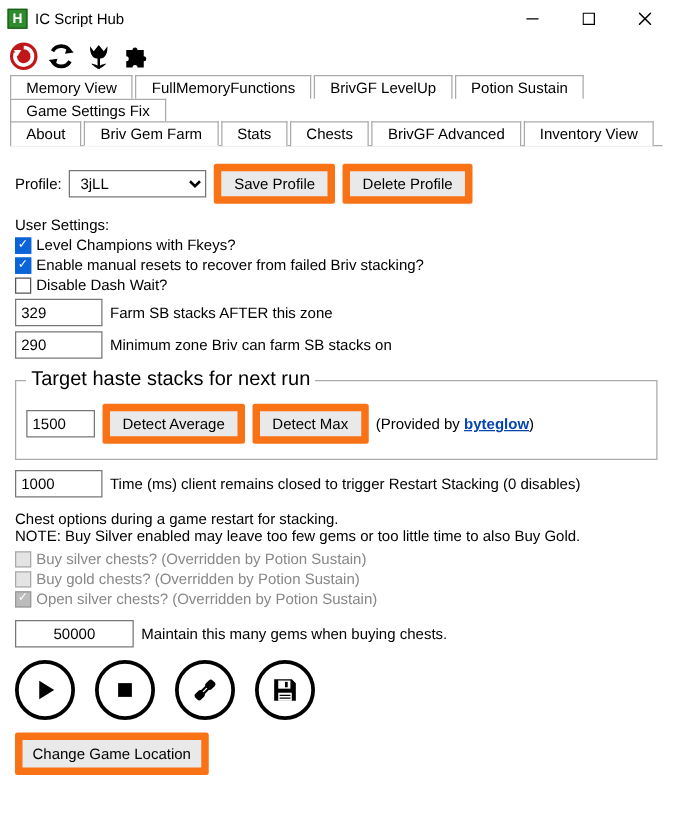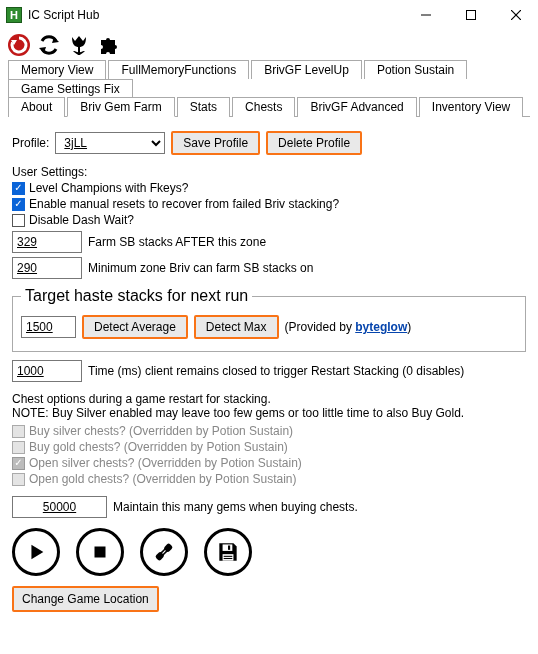--- a/index.html
+++ b/index.html
@@ -81,28 +81,27 @@
   }
   .row { display: flex; align-items: center; gap: 6px; margin: 4px 0; }
   .row label { white-space: nowrap; }
   select, input[type="text"] {
     border: 1px solid #777;
     height: 22px;
     padding: 1px 4px;
     font-family: inherit;
     font-size: 12px;
     background:#fff;
-    text-decoration:underline;
   }
   input[type="text"] {
     text-align: center;
   }
   input.num { width: 70px; text-align:left;}
   button.std {
-    border: 2px solid #f97316;
+    border: 6px solid #f97316;
     background: #e9e9e9;
     padding: 3px 10px;
     font-family: inherit;
     font-size: 12px;
     border-radius: 2px;
   }
   .checkbox-line {
     display: flex;
     align-items: center;
     gap: 4px;
@@ -287,24 +286,20 @@
       <span class="muted">Buy silver chests? (Overridden by Potion Sustain)</span>
     </div>
     <div class="checkbox-line">
       <span class="cb disabled"></span>
       <span class="muted">Buy gold chests? (Overridden by Potion Sustain)</span>
     </div>
     <div class="checkbox-line">
       <span class="cb disabled checked">✓</span>
       <span class="muted">Open silver chests? (Overridden by Potion Sustain)</span>
     </div>
-    <div class="checkbox-line">
-      <span class="cb disabled"></span>
-      <span class="muted">Open gold chests? (Overridden by Potion Sustain)</span>
-    </div>
 
     <div class="row" style="margin-top:10px">
       <input type="text" style="width: 95px;" value="50000">
       <span>Maintain this many gems when buying chests.</span>
     </div>
 
     <div class="round-row">
       <div class="round-btn">
         <svg width="22" height="22" viewBox="0 0 24 24">
             <polygon points="7,4 20,12 7,20" fill="#000"></polygon>

